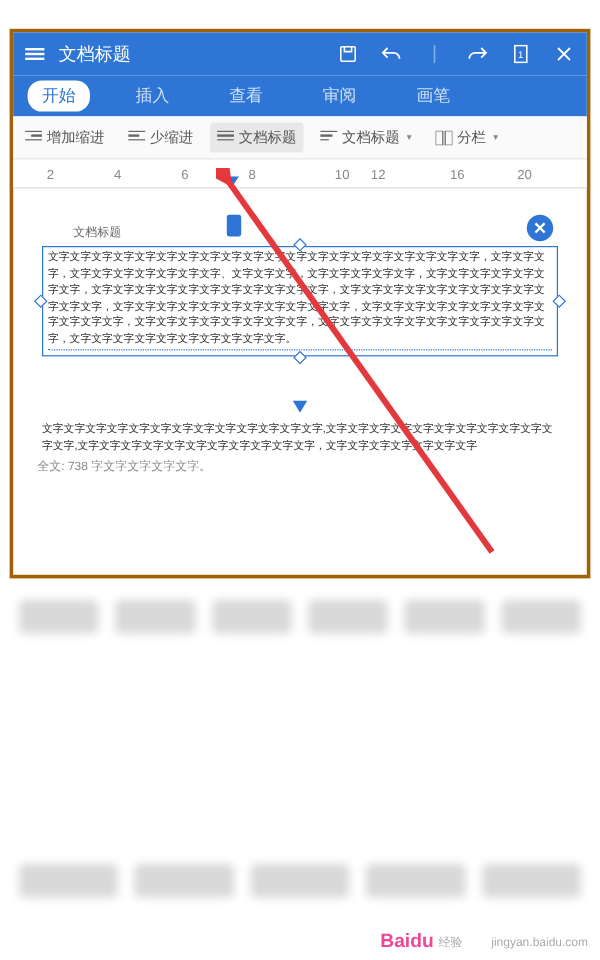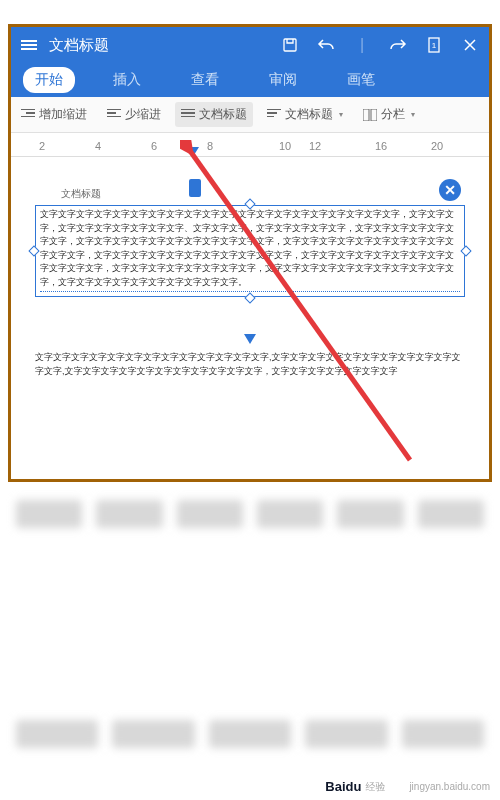--- a/index.html
+++ b/index.html
@@ -35,21 +35,21 @@
     .handle.right { right: -6px; top: 50%; margin-top:-4px; }
     .tri-bot { position:absolute; bottom:-48px; left:50%; margin-left:-6px; width:0; height:0; border-left:6px solid transparent; border-right:6px solid transparent; border-top:10px solid #2e75d6; }
     .para { font-size: 9px; line-height: 1.5; color: #333; word-break: break-all; }
     .divider-dot { border-top: 1px dotted #2e75d6; margin: 2px 0; }
     .below-text { font-size: 9px; line-height: 1.5; color: #333; margin: 54px 4px 0 4px; word-break: break-all; }
     .footer { font-size: 10px; color: #888; margin-top: 4px; }
     .arrow-svg { position:absolute; top:140px; left:180px; pointer-events:none; }
     .blur-row { display:flex; gap:14px; padding: 12px 16px; }
     .blur-item { flex:1; height: 28px; background: #d8d8d8; border-radius: 4px; filter: blur(4px); }
     .watermark { position:absolute; bottom: 6px; right: 10px; font-size: 10px; color: #aaa; display:flex; align-items:center; gap:4px; }
-    .watermark .b { font-weight:bold; color:#0f172a; font-size:13px; }
+    .watermark .b { font-weight:bold; color:#ec4899; font-size:16px; }
   </style>
 </head>
 <body>
 
 <div class="frame">
 
   <div class="titlebar">
     <div class="menu-icon">
         <span></span>
         <span></span>
@@ -161,20 +161,23 @@
       <div class="handle top"></div>
       <div class="handle bot"></div>
       <div class="handle left"></div>
       <div class="handle right"></div>
       <div class="para">文字文字文字文字文字文字文字文字文字文字文字文字文字文字文字文字文字文字文字文字，文字文字文字，文字文字文字文字文字文字文字、文字文字文字，文字文字文字文字文字，文字文字文字文字文字文字文字，文字文字文字文字文字文字文字文字文字文字文字，文字文字文字文字文字文字文字文字文字文字文字文字，文字文字文字文字文字文字文字文字文字文字文字，文字文字文字文字文字文字文字文字文字文字文字文字，文字文字文字文字文字文字文字文字，文字文字文字文字文字文字文字文字文字文字文字，文字文字文字文字文字文字文字文字文字文字。</div>
       <div class="divider-dot"></div>
       <div class="tri-bot"></div>
     </div>
 
     <div class="below-text">文字文字文字文字文字文字文字文字文字文字文字文字文字,文字文字文字文字文字文字文字文字文字文字文字文字,文字文字文字文字文字文字文字文字文字文字文字，文字文字文字文字文字文字文字</div>
+    <div class="footer">
+      <span>全文: </span><span>738</span> <span>字文字文字文字文字。</span>
+    </div>
   </div>
 </div>
 
 <svg class="arrow-svg" width="300" height="340">
   <defs>
       <marker id="ah" markerWidth="12" markerHeight="12" refX="2" refY="6" orient="auto">
         <path d="M12 0L0 6l12 6z" fill="#e4393c"></path>
       </marker>
     </defs>
   <line x1="230" y1="320" x2="8" y2="8" stroke="#e4393c" stroke-width="5" marker-end="url(#ah)"></line>

